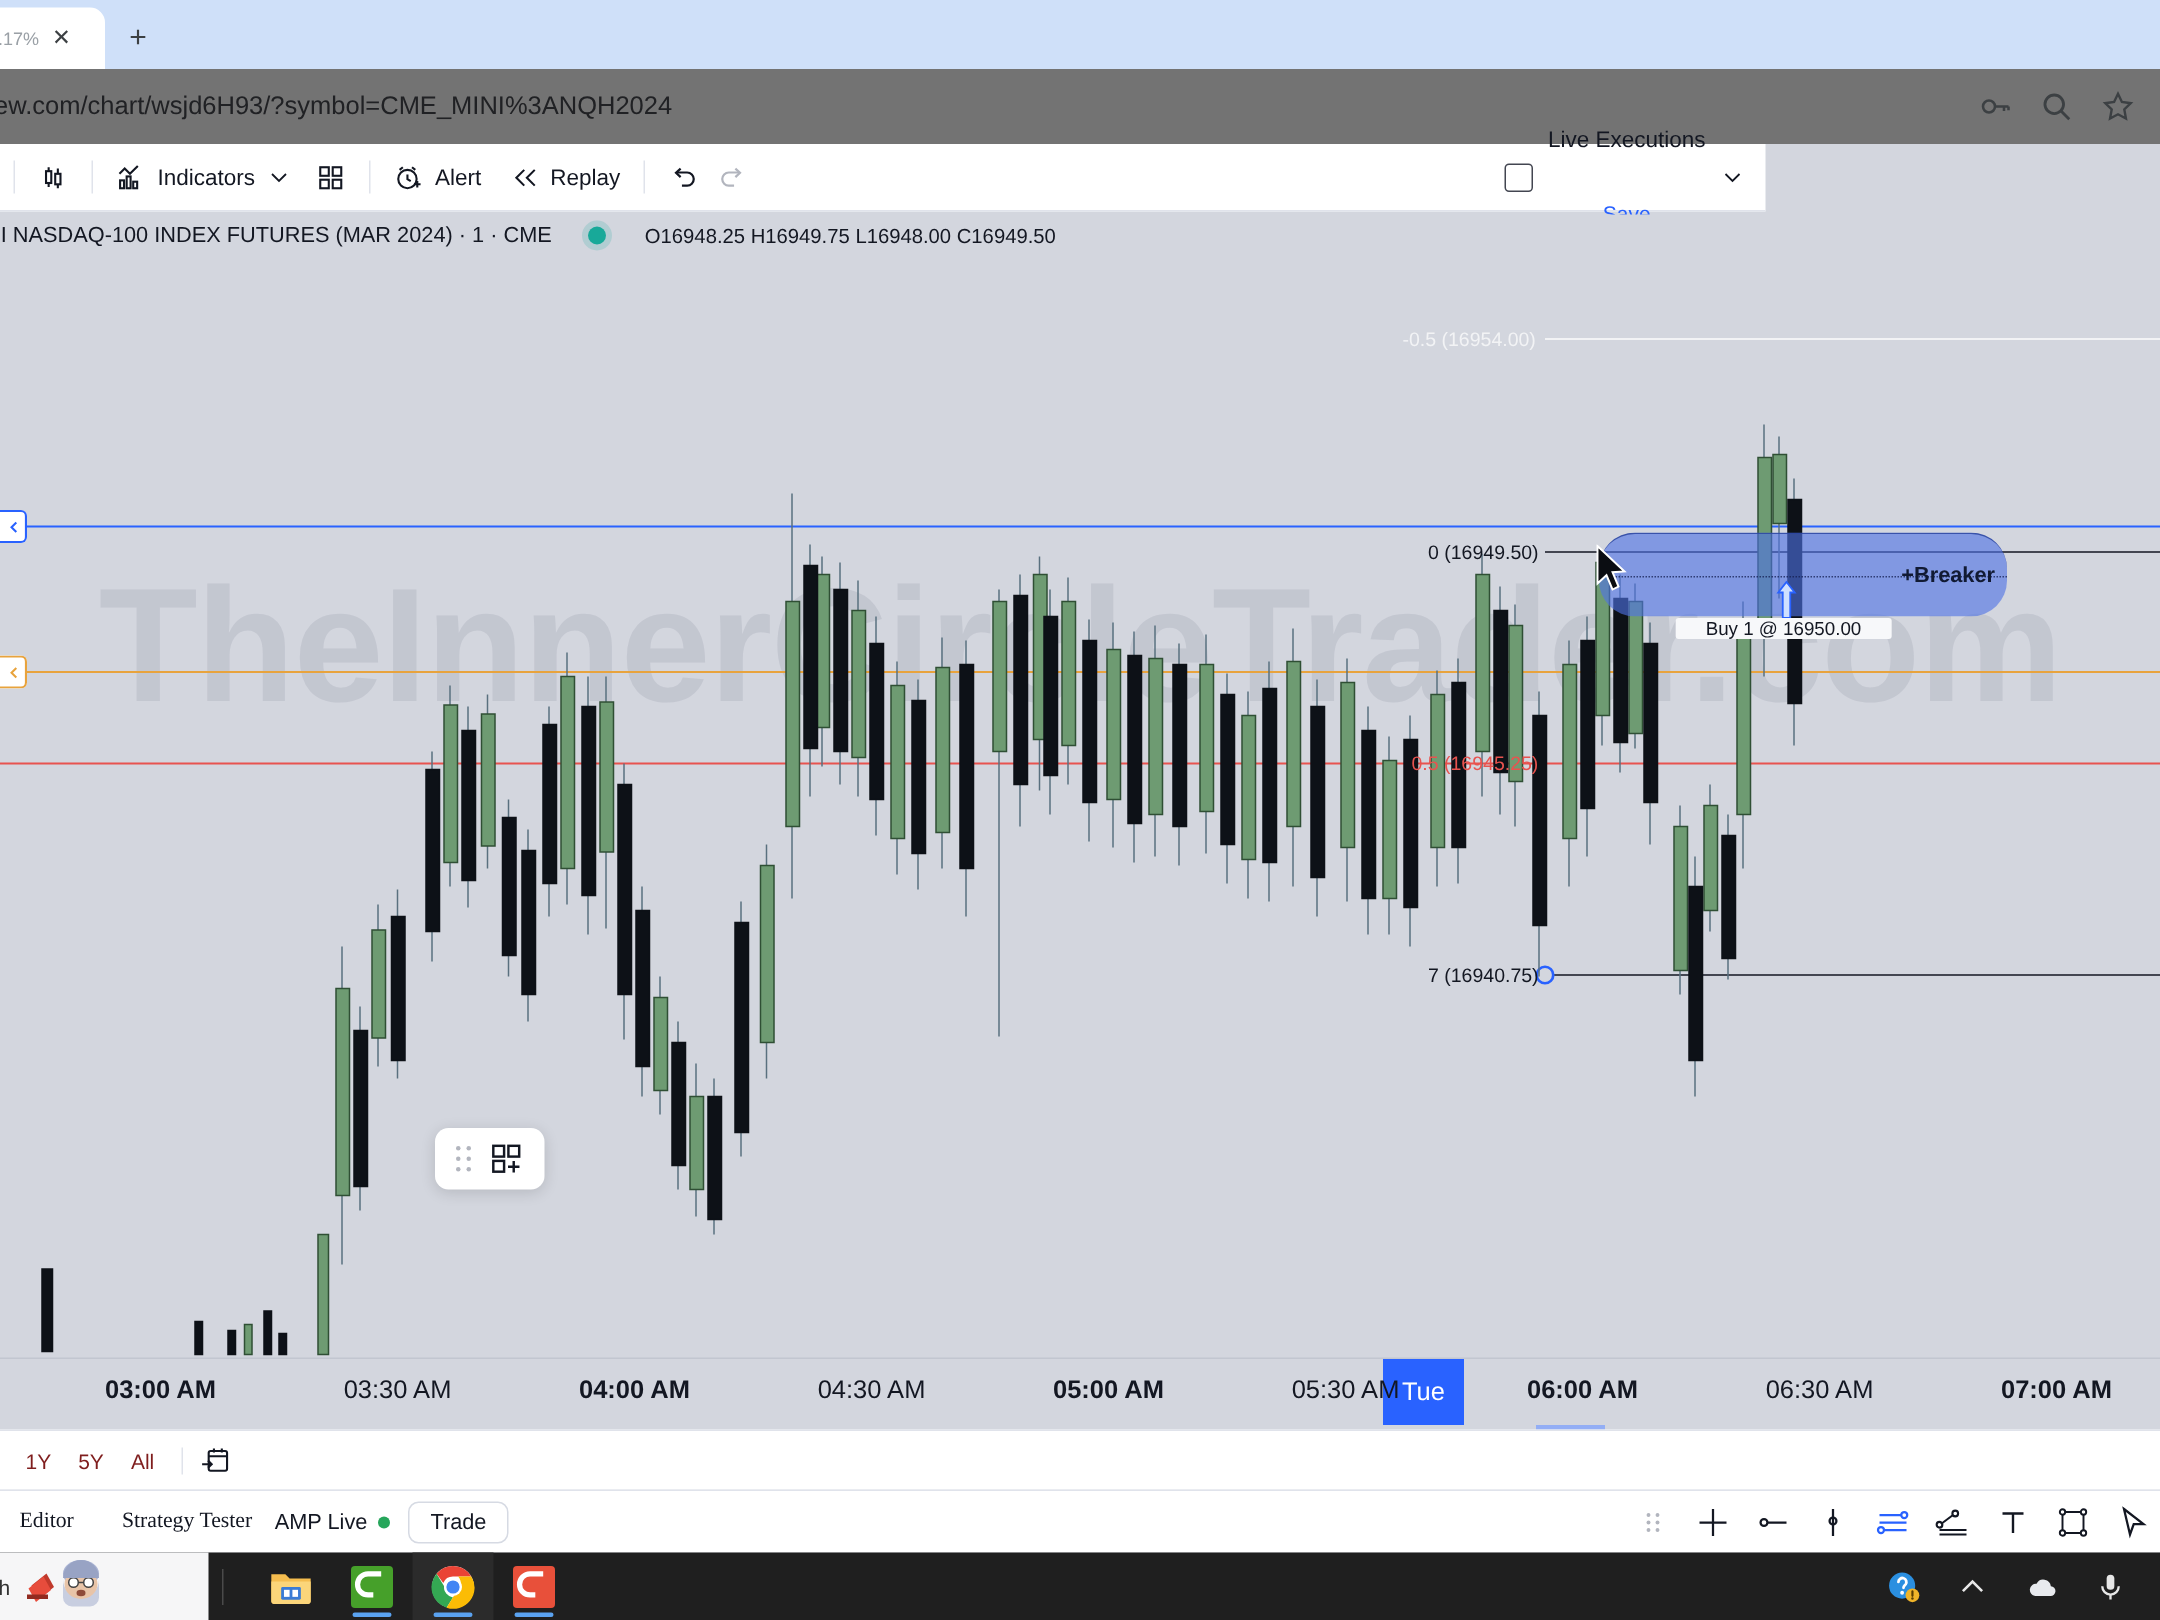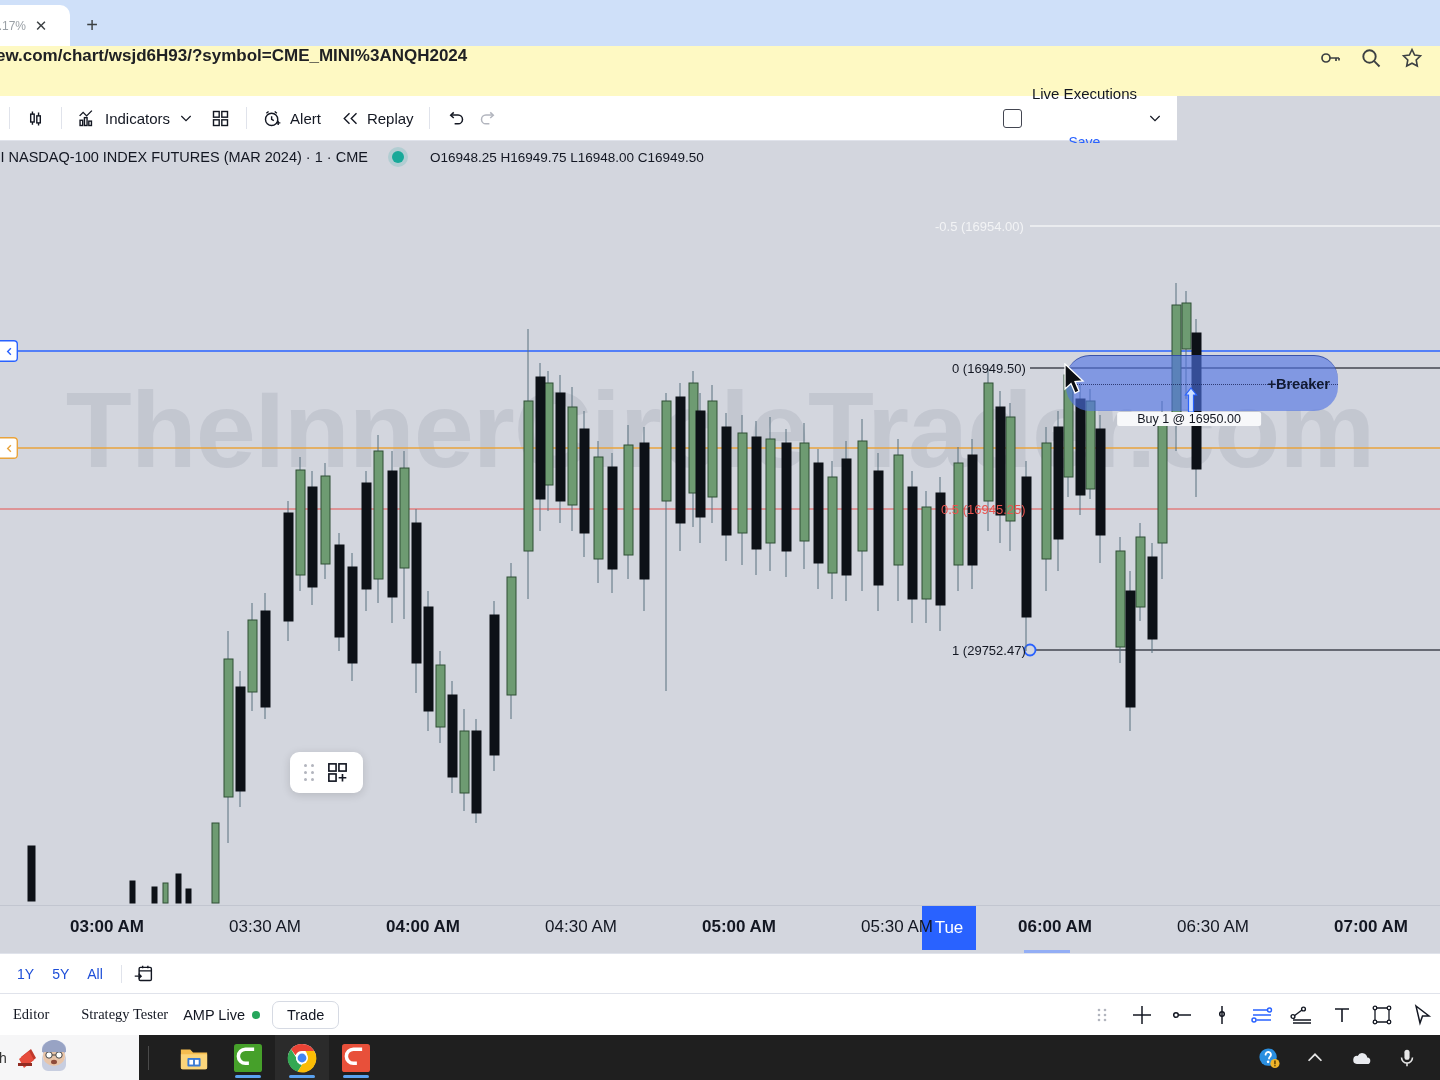--- a/index.html
+++ b/index.html
@@ -26,21 +26,21 @@
     width:18px; height:18px; display:flex; align-items:center; justify-content:center;
     cursor:pointer; flex:0 0 auto;
   }
   .tab-newbtn{
     position:absolute; left:78px; top:11px; width:28px; height:28px;
     display:flex; align-items:center; justify-content:center;
     font-size:20px; color:#3c4043; cursor:pointer;
   }
   .browser-omnibar{
     position:absolute; top:46px; left:0; width:1440px; height:50px;
-    background:#fef9c3; display:flex; align-items:flex-start;font-weight:bold;
+    background:#737373; display:flex; align-items:center;
   }
   .omni-url{
     font-size:17px; color:#202124; margin-left:-4px; white-space:nowrap;
     flex:1 1 auto; overflow:hidden;
   }
   .omni-actions{ display:flex; align-items:center; gap:17px; padding-right:16px; }
   .omni-ic{ width:24px; height:24px; cursor:pointer; }
 
   
   .tv-toolbar{
@@ -166,21 +166,21 @@
     justify-content:center; gap:18px; padding:0 16px; white-space:nowrap;
   }
 
   
   .range-bar{
     position:absolute; top:953px; left:0; width:1440px; height:40px;
     background:#fff; display:flex; align-items:center; gap:4px;
     border-top:1px solid #e0e3eb;
   }
   .rng-btn{
-    font-size:14px; color:#1d4ed8; padding:4px 7px; border-radius:5px; cursor:pointer;
+    font-size:14px; color:#7f1d1d; padding:4px 7px; border-radius:5px; cursor:pointer;
   }
   .rng-sep{ width:1px; height:18px; background:#e0e3eb; margin:0 7px; }
   .cal-ic{ width:21px; height:21px; cursor:pointer; }
 
   
   .bottom-bar{
     position:absolute; top:993px; left:0; width:1440px; height:42px;
     background:#fff; display:flex; align-items:center;
     border-top:1px solid #e0e3eb;
   }
@@ -511,21 +511,21 @@
   </div>
 
   <svg class="order-arrow" style="left:1191px; top:216px; width:14px; height:26px;" viewBox="0 0 14 26" fill="#cfe0ff" stroke="#2962ff" stroke-width="1.2">
     <path d="M7 1L12.5 8H9.5V25H4.5V8H1.5z"></path>
   </svg>
   <div class="order-tip" style="left:1189px; top:241px;">Buy 1 @ 16950.00</div>
 
   <div class="plabel gray-w" style="left:935px; top:55px;">-0.5 (16954.00)</div>
   <div class="plabel dark" style="left:952px; top:197px;">0 (16949.50)</div>
   <div class="plabel red" style="left:941px; top:338px;">0.5 (16945.25)</div>
-  <div class="plabel dark" style="left:952px; top:479px;">1 (29752.47)</div>
+  <div class="plabel dark" style="left:952px; top:479px;">7 (16940.75)</div>
 
   <div class="edge-tag" style="top:180px; box-shadow:0 0 0 1.4px #2962ff inset;">
     <svg viewBox="0 0 24 24" fill="none" stroke="#2962ff" stroke-width="3">
         <path d="M15 5l-7 7 7 7"></path>
       </svg>
   </div>
   <div class="edge-tag" style="top:277px; box-shadow:0 0 0 1.4px #e8a33d inset;">
     <svg viewBox="0 0 24 24" fill="none" stroke="#e8a33d" stroke-width="3">
         <path d="M15 5l-7 7 7 7"></path>
       </svg>

